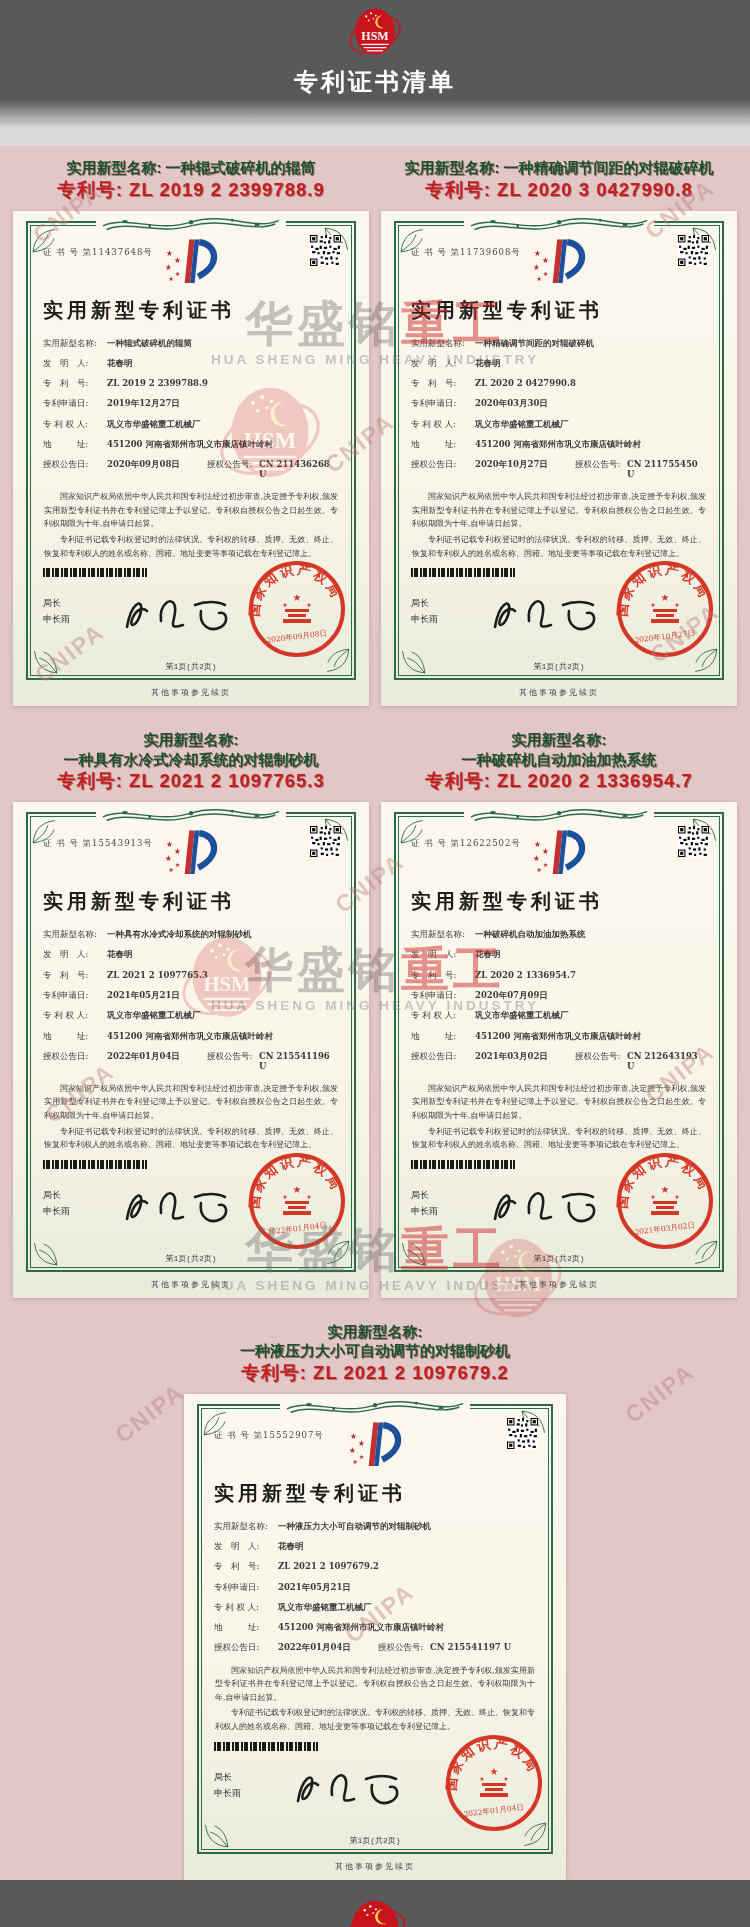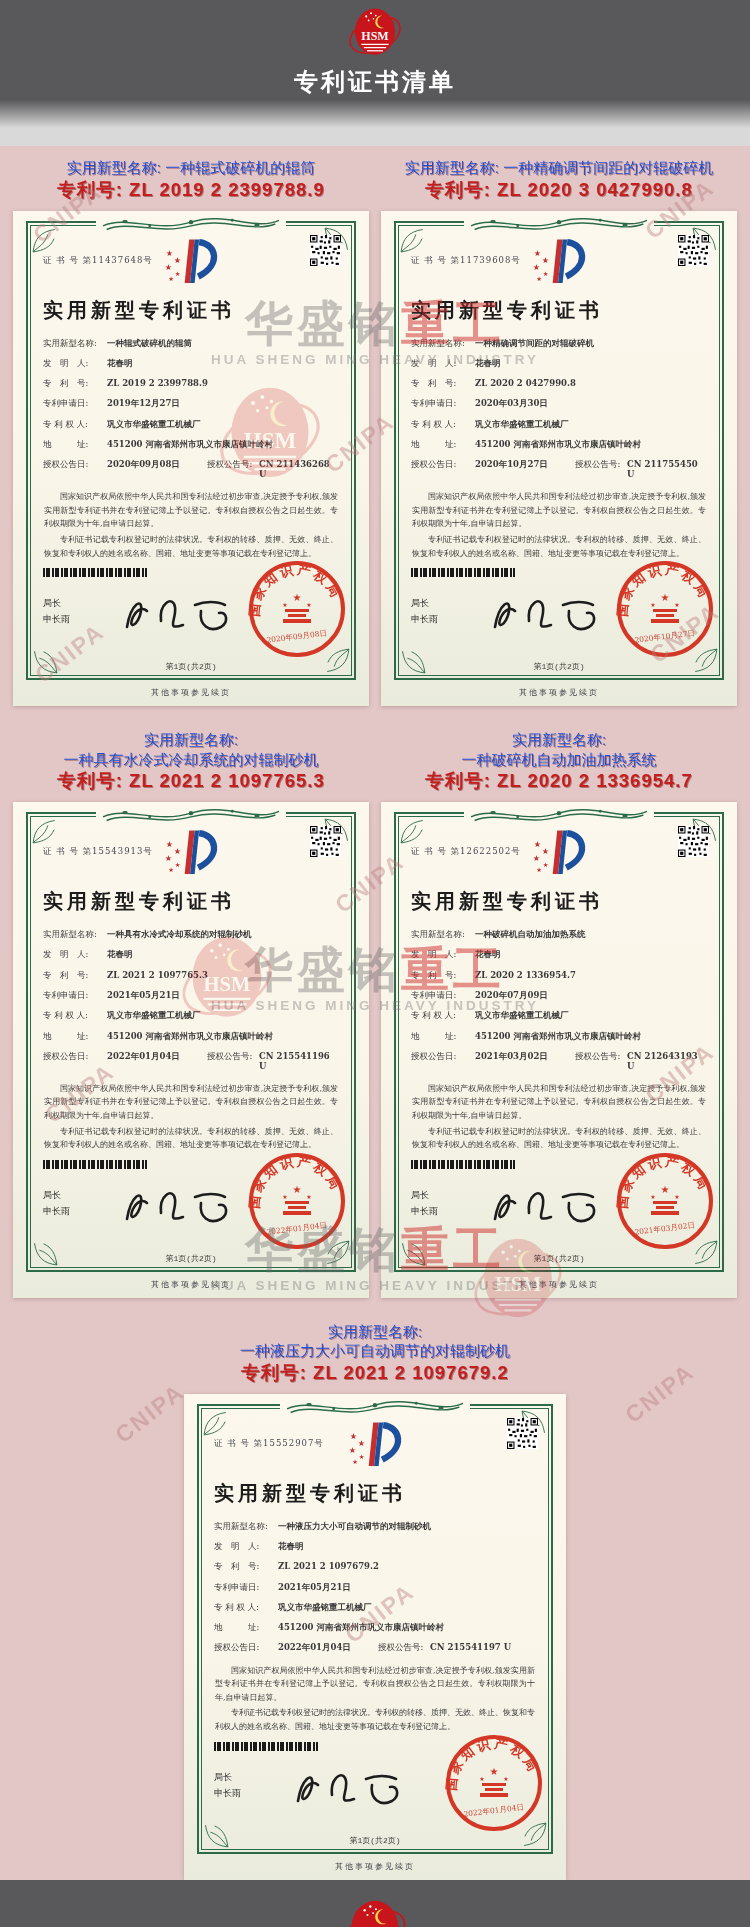--- a/index.html
+++ b/index.html
@@ -15,37 +15,37 @@
   .ftr{background:#59595c;flex:none;margin-top:auto;text-align:center;padding:16px 0 22px;z-index:6;}
   .ftr .logo{width:66px;height:70px;margin:0 auto;display:block;}
   
   .row{display:flex;justify-content:space-between;padding:0 13px;position:relative;z-index:2;}
   .row.single{justify-content:center;}
   .col{width:356px;}
   .col-wide{width:382px;}
   
   .cert-head{text-align:center;margin:24px 0 9px;font-family:"Liberation Sans",sans-serif;}
   .row1 .cert-head{margin-top:12px;}
-  .hl-name{color:#1d4ed8;font-weight:normal;font-size:15px;line-height:1.3;
+  .hl-name{color:#14532d;font-weight:bold;font-size:15px;line-height:1.3;
            text-shadow:1px 1px 0 rgba(110,20,20,.45);}
   .hl-patent{color:#c41f1f;font-weight:bold;font-size:18.5px;line-height:1.3;letter-spacing:1px;
              text-shadow:1px 1px 0 rgba(110,20,20,.45);}
   
   .cert-paper{position:relative;background:linear-gradient(180deg,#fcf8ee 0%,#f9f5e8 55%,#e9ebdc 100%);
               box-shadow:0 1px 4px rgba(80,40,40,.25);padding:24px 30px 34px;min-height:390px;}
   .cert-border{position:absolute;inset:10px 13px 26px;border:2px solid #2b6b4a;pointer-events:none;}
   .cert-border::after{content:"";position:absolute;inset:2px;border:1px solid #2b6b4a;}
   .ornament{position:absolute;top:2px;left:50%;transform:translateX(-50%);width:190px;height:22px;
             color:#2b6b4a;background:#fcf8ee;z-index:1;}
   .corner{position:absolute;width:28px;height:28px;color:#2b6b4a;z-index:1;}
   .c-tl{top:15px;left:18px;} .c-tr{top:15px;right:18px;transform:rotate(90deg);}
   .c-br{bottom:31px;right:18px;transform:rotate(180deg);} .c-bl{bottom:31px;left:18px;transform:rotate(270deg);}
   .cert-inner{position:relative;z-index:2;}
   .emblem-row{position:relative;height:62px;}
-  .cert-no{position:absolute;left:0;top:20px;font-size:8.5px;letter-spacing:1px;color:#44474f;}
+  .cert-no{position:absolute;left:0;top:12px;font-size:8.5px;letter-spacing:1px;color:#44474f;}
   .emblem{display:block;margin:0 auto;width:58px;height:56px;}
   .qr{position:absolute;right:-2px;top:0;width:31px;height:31px;}
   .cert-title{font-size:20px;font-weight:bold;letter-spacing:4px;text-align:left;
               margin:0 0 15px;color:#1c1c1c;}
   .frow{display:flex;font-size:8.5px;line-height:1.15;margin-bottom:10.5px;color:#3a3a3a;}
   .fl{width:64px;flex:none;}
   .fl2{width:52px;margin-left:8px;}
   .fv{flex:1;font-weight:bold;}
   .fv.g1{flex:none;width:92px;}
   .par{font-size:8px;line-height:1.7;text-align:justify;text-indent:2em;color:#3a3a3a;margin:0 1px 2px;}

